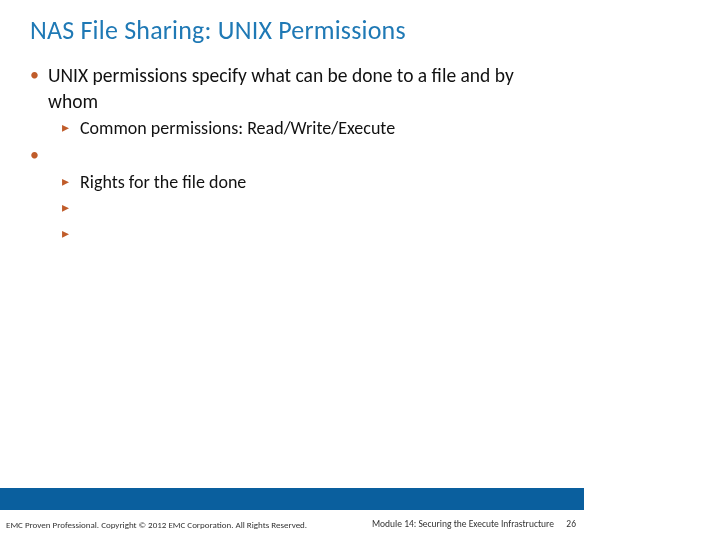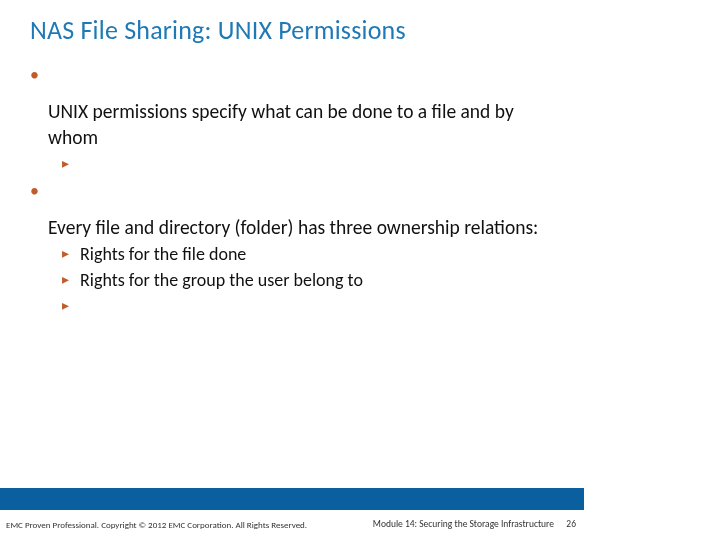--- a/index.html
+++ b/index.html
@@ -2,21 +2,21 @@
 <html><head>
 <meta charset="utf-8">
 <style>
   * { margin: 0; padding: 0; box-sizing: border-box; }
   html, body { width: 720px; height: 540px; font-family: Calibri, Arial, sans-serif; background: #fff; overflow: hidden; }
   .slide { position: relative; width: 584px; height: 540px; }
   .title { position: absolute; top: 14px; left: 30px; font-size: 26px; color: #1f79b5; font-weight: 400; letter-spacing: 0.2px; }
   .body { position: absolute; top: 62px; left: 30px; right: 20px; color: #111; }
   .lvl1 { display: flex; margin-bottom: 2px; }
   .lvl1 .dot { width: 18px; flex-shrink: 0; color: #c05c2a; font-size: 18px; line-height: 26px; }
-  .lvl1 .txt { font-size: 19.5px; line-height: 26px; margin-top: 36px; }
+  .lvl1 .txt { font-size: 19.5px; line-height: 26px; }
   .lvl2 { display: flex; margin-left: 32px; margin-top: 2px; margin-bottom: 2px; }
   .lvl2 .arrow { width: 18px; flex-shrink: 0; color: #c05c2a; font-size: 14px; line-height: 24px; }
   .lvl2 .txt { font-size: 18px; line-height: 24px; }
   .footbar { position: absolute; left: 0; right: 0; bottom: 30px; height: 22px; background: #0a5f9e; }
   .footleft { position: absolute; left: 6px; bottom: 10px; font-size: 9px; color: #333; }
   .footright { position: absolute; right: 30px; bottom: 10px; font-size: 9.5px; color: #333; }
   .pagenum { position: absolute; right: 8px; bottom: 10px; font-size: 9.5px; color: #333; text-align: right; }
 </style>
 </head>
 <body>
@@ -24,36 +24,35 @@
 <div class="slide">
   <div class="title">NAS File Sharing: UNIX Permissions</div>
 
   <div class="body">
     <div class="lvl1">
       <div class="dot">•</div>
       <div class="txt">UNIX permissions specify what can be done to a file and by whom</div>
     </div>
     <div class="lvl2">
       <div class="arrow">▸</div>
+      <div class="txt">Common permissions: Read/Write/Execute</div>
     </div>
 
     <div class="lvl1">
       <div class="dot">•</div>
-      <div class="txt">Every file and directory (folder) has three ownership relations:</div>
     </div>
     <div class="lvl2">
       <div class="arrow">▸</div>
       <div class="txt">Rights for the file done</div>
     </div>
     <div class="lvl2">
       <div class="arrow">▸</div>
-      <div class="txt">Rights for the group the user belong to</div>
     </div>
     <div class="lvl2">
       <div class="arrow">▸</div>
     </div>
   </div>
 
   <div class="footbar"></div>
   <div class="footleft">EMC Proven Professional. Copyright © 2012 EMC Corporation. All Rights Reserved.</div>
-  <div class="footright">Module 14: Securing the Storage Infrastructure</div>
+  <div class="footright">Module 14: Securing the Execute Infrastructure</div>
   <div class="pagenum">26</div>
 </div>
 
 </body></html>

